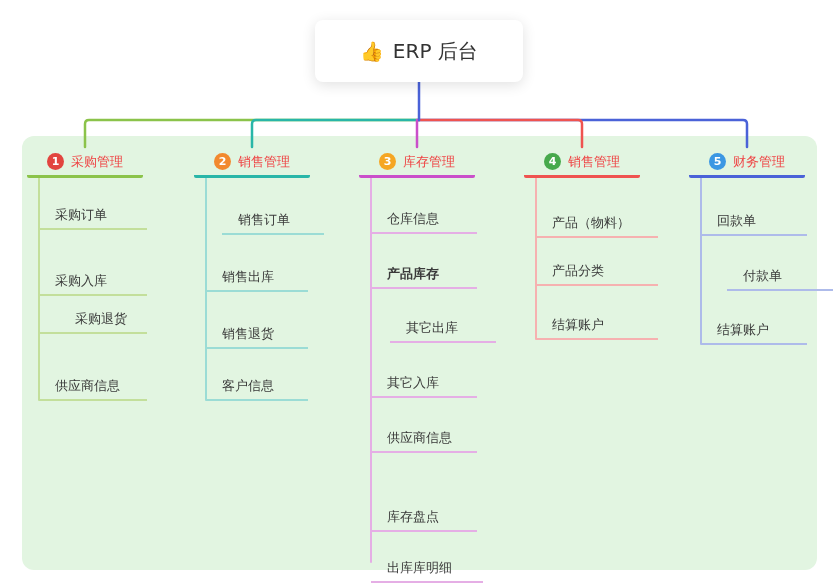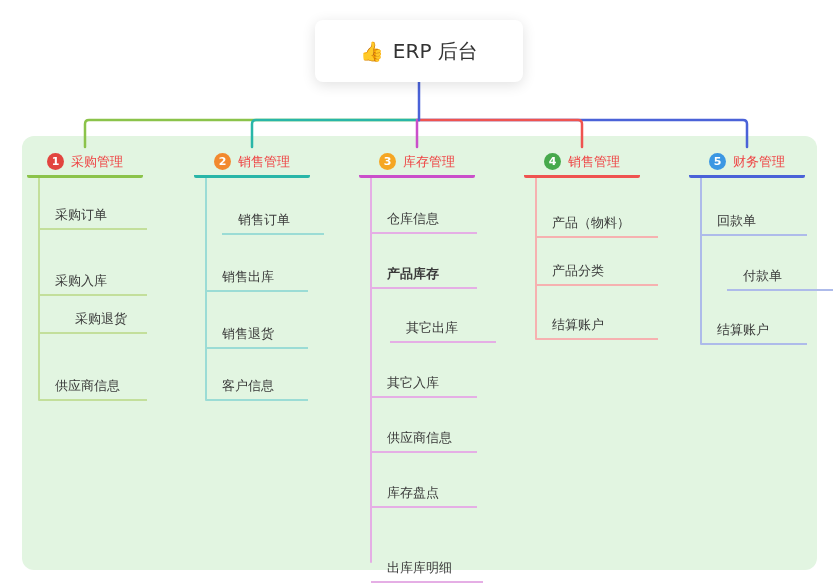--- a/index.html
+++ b/index.html
@@ -124,21 +124,21 @@
     </div>
   <div class="child" style="left: 390px; top: 317px; width: 90px; border-bottom-color: rgb(229, 174, 229);">
       <span>其它出库</span>
     </div>
   <div class="child" style="left: 371px; top: 372px; width: 90px; border-bottom-color: rgb(229, 174, 229);">
       <span>其它入库</span>
     </div>
   <div class="child" style="left: 371px; top: 427px; width: 90px; border-bottom-color: rgb(229, 174, 229);">
       <span>供应商信息</span>
     </div>
-  <div class="child" style="left: 371px; top: 482px; width: 90px; border-bottom-color: rgb(229, 174, 229); text-align: center;">
+  <div class="child" style="left: 371px; top: 506px; width: 90px; border-bottom-color: rgb(229, 174, 229); text-align: center;">
       <span>库存盘点</span>
     </div>
   <div class="child" style="left: 371px; top: 537px; width: 96px; border-bottom-color: rgb(229, 174, 229); margin-top: 20px;">
       <span>出库库明细</span>
     </div>
 
   <div class="child" style="left: 536px; top: 212px; width: 106px; border-bottom-color: rgb(246, 177, 176);">
       <span>产品（物料）</span>
     </div>
   <div class="child" style="left: 536px; top: 260px; width: 106px; border-bottom-color: rgb(246, 177, 176);">

